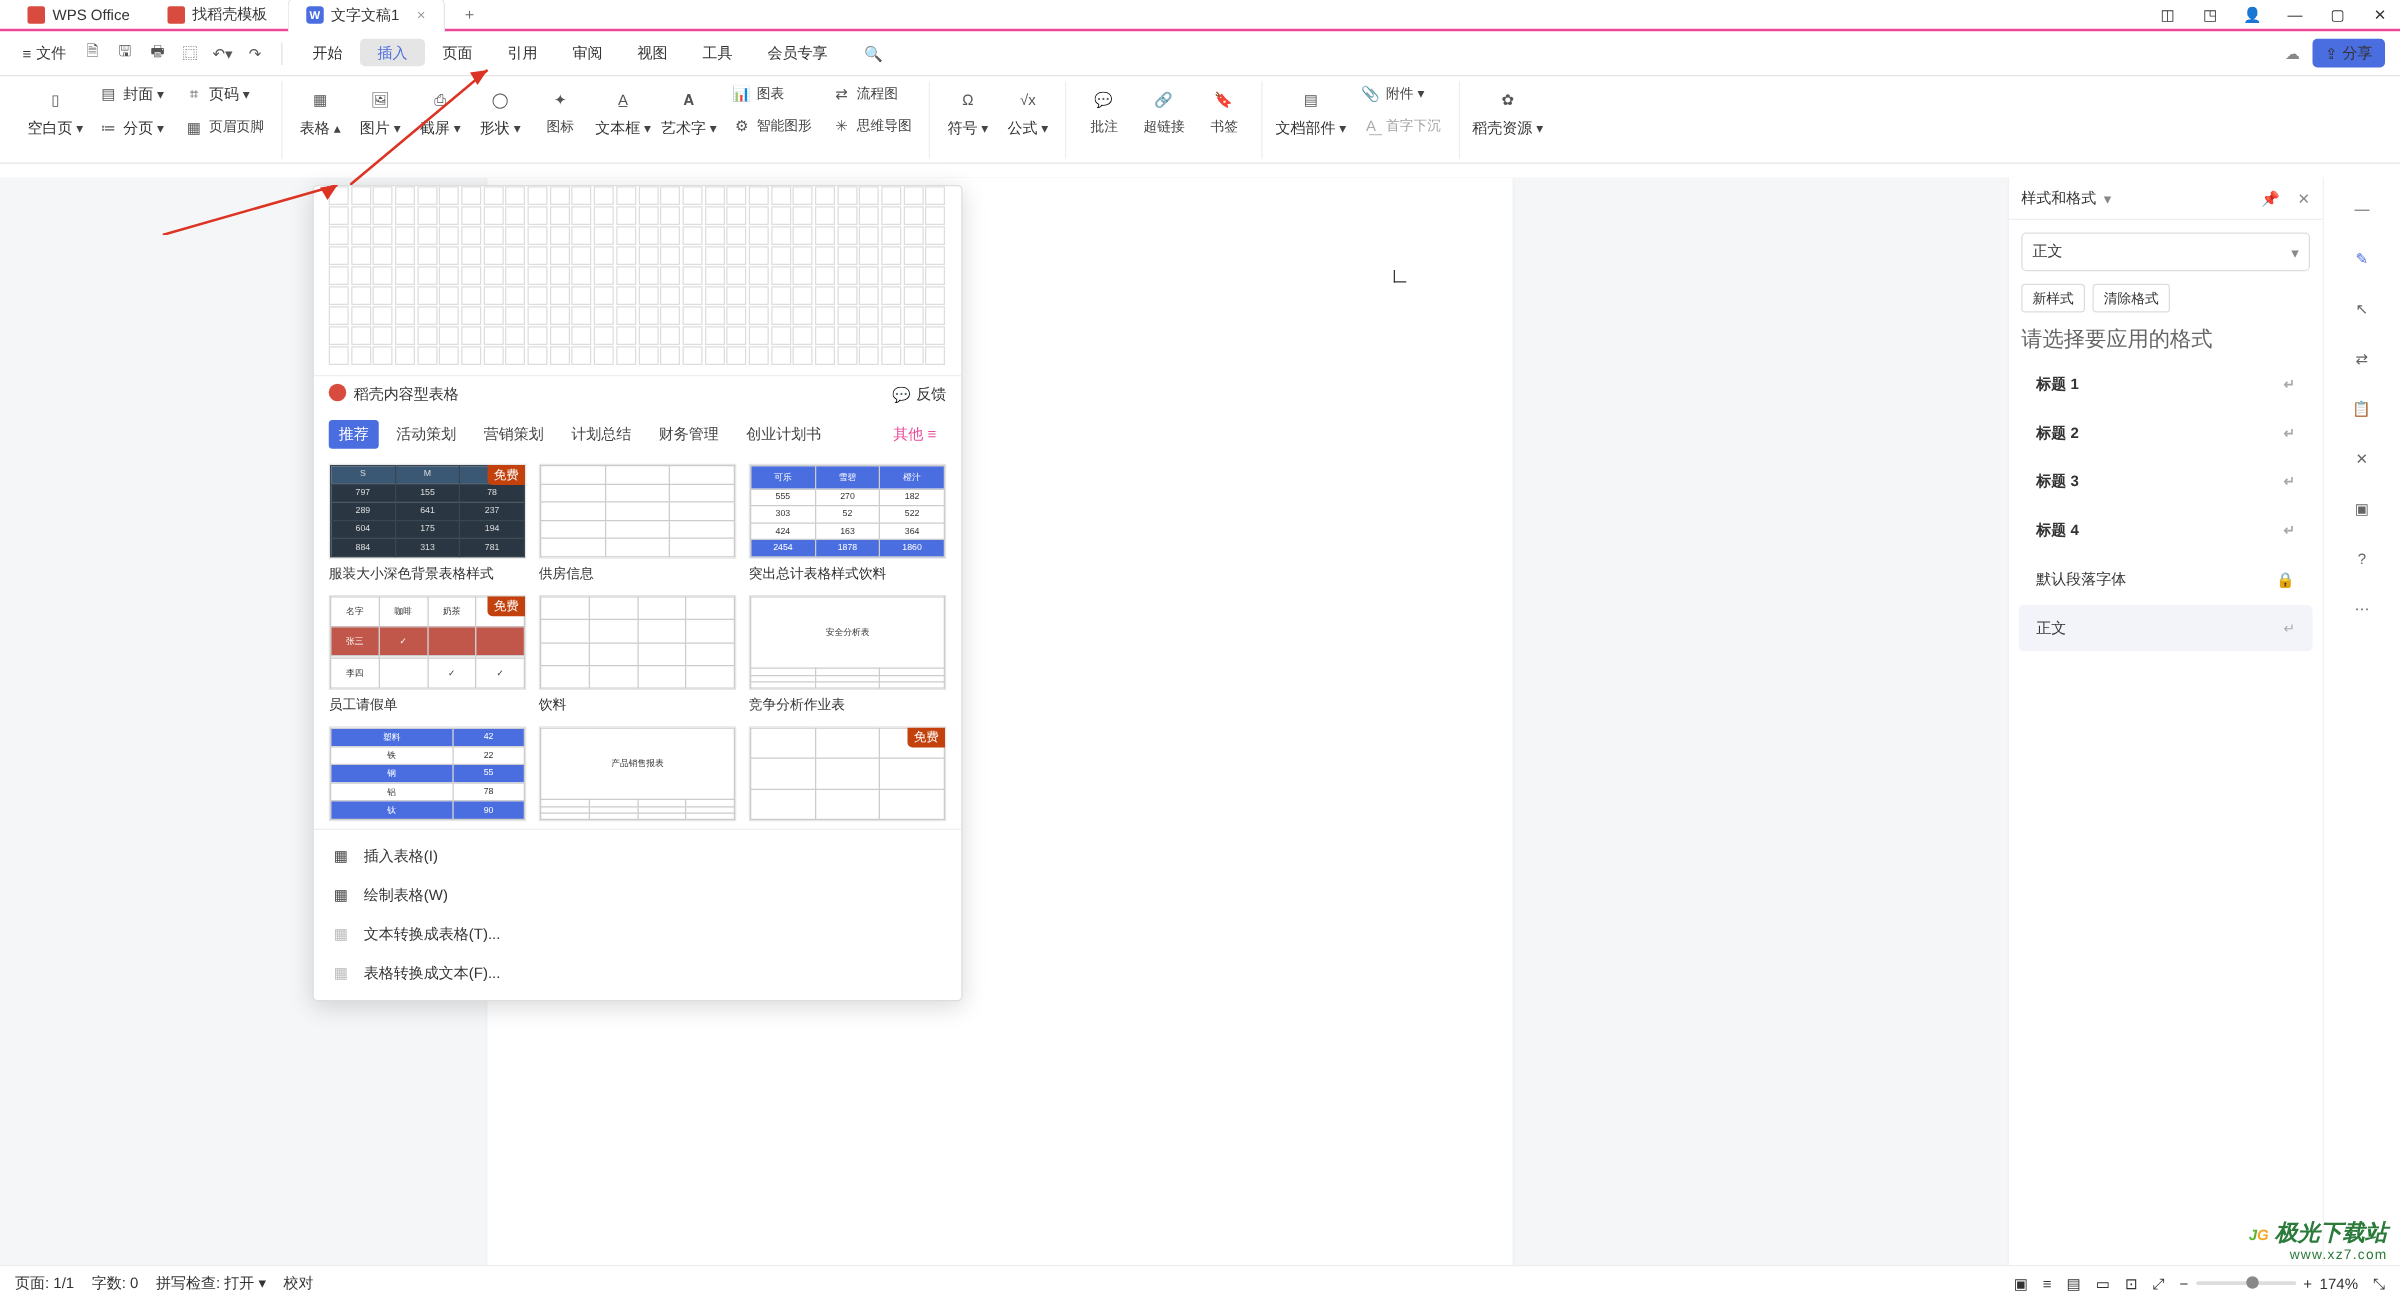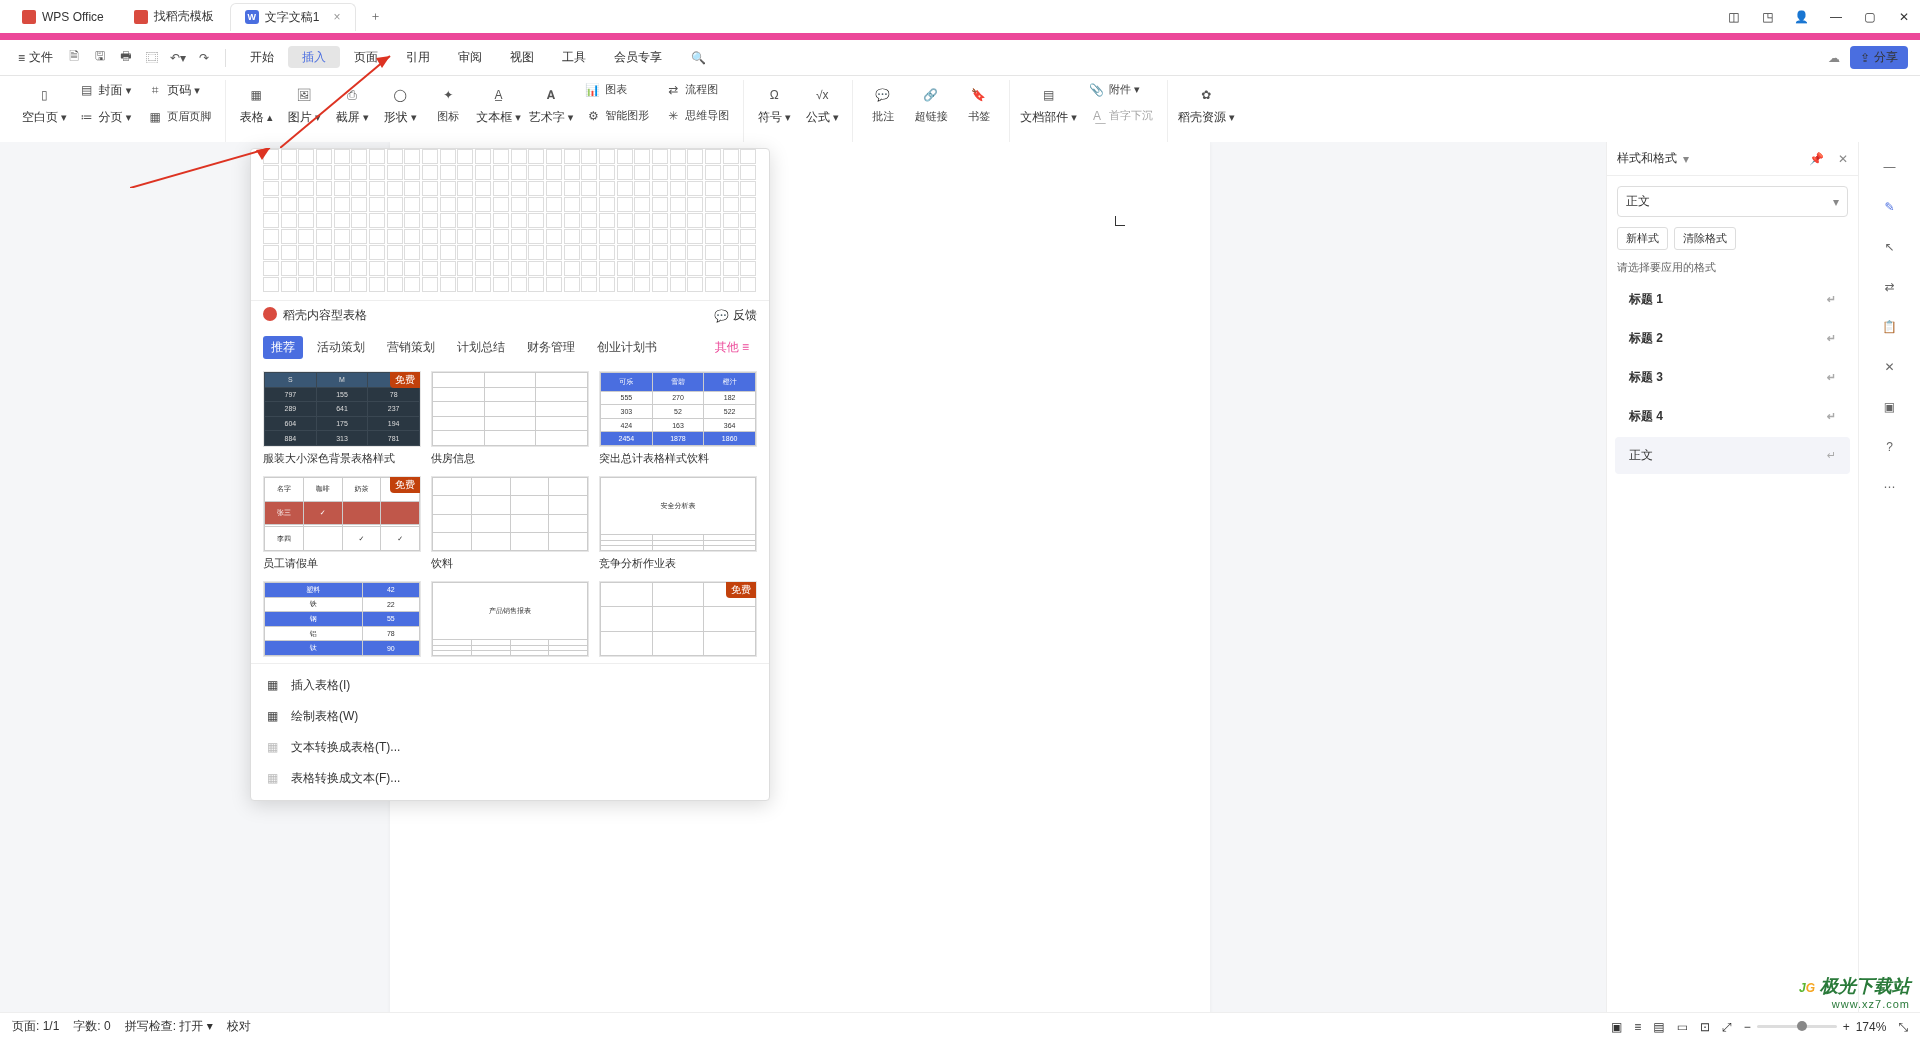--- a/index.html
+++ b/index.html
@@ -1,17 +1,17 @@
 <!DOCTYPE html>
 <html><head>
 <meta charset="utf-8">
 <style>
 *{box-sizing:border-box;margin:0;padding:0;font-family:"Microsoft YaHei",sans-serif;font-size:12px;color:#333}
 body{background:#fff;width:1920px;height:1040px;overflow:hidden;position:relative}
-.titlebar{height:40px;display:flex;align-items:center;border-bottom:7px solid #ec4899;padding:0 8px;background:#fff}
+.titlebar{height:25px;display:flex;align-items:center;border-bottom:2px solid #ec4899;padding:0 8px;background:#fff}
 .tab{display:inline-flex;align-items:center;height:28px;padding:0 14px;margin-right:2px;border-radius:6px 6px 0 0;gap:6px;position:relative}
 .tab.doc{background:#fff;border:1px solid #e5e5e5;border-bottom:none}
 .tab .closex{margin-left:8px;color:#999}
 .tab .ic{width:14px;height:14px;display:inline-block}
 .ic-wps{background:#d94b3f;border-radius:2px}
 .ic-w{background:#4a6ee0;border-radius:3px;color:#fff;text-align:center;line-height:14px;font-size:9px;font-weight:bold}
 .newtab{width:24px;height:24px;display:flex;align-items:center;justify-content:center;color:#666;margin-left:6px}
 .titlebar .win-controls{margin-left:auto;display:flex;gap:18px;align-items:center;color:#666}
 .win-controls span{width:16px;text-align:center}
 .menubar{height:36px;display:flex;align-items:center;padding:0 12px;gap:4px;border-bottom:1px solid #e5e5e5}
@@ -60,21 +60,21 @@
 .arrow polygon{fill:#d32}
 .rsidebar{position:absolute;right:0;top:142px;width:62px;bottom:28px;border-left:1px solid #eee;background:#fff;display:flex;flex-direction:column;align-items:center;gap:18px;padding-top:14px}
 .rsidebar .sbtn{width:22px;height:22px;color:#666;display:flex;align-items:center;justify-content:center}
 .stylepane{position:absolute;right:62px;top:142px;width:252px;bottom:28px;background:#fff;border-left:1px solid #eee;display:flex;flex-direction:column}
 .stylepane .sp-hd{display:flex;align-items:center;padding:8px 10px;border-bottom:1px solid #eee;gap:6px}
 .sp-hd .pin{margin-left:auto;color:#888}
 .sp-sel{margin:10px;border:1px solid #ddd;border-radius:4px;padding:6px 8px;display:flex;align-items:center}
 .sp-sel .dd{margin-left:auto;color:#888}
 .sp-btns{display:flex;gap:6px;padding:0 10px}
 .sp-btns button{border:1px solid #ddd;background:#fff;padding:3px 8px;border-radius:3px;font-size:11px}
-.sp-lbl{padding:10px 10px 4px;color:#666;font-size:11px}
+.sp-lbl{padding:10px 10px 4px;color:#666;font-size:17px}
 .style-list{flex:1;overflow:auto}
 .style-item{display:flex;align-items:center;padding:10px 14px;margin:2px 8px;border-radius:4px;position:relative}
 .style-item.big{font-size:17px;font-weight:bold}
 .style-item .ret{margin-left:auto;color:#aaa;font-size:11px}
 .style-item.def{font-size:12px;color:#555}
 .style-item .lock{margin-left:auto;color:#aaa}
 .style-item.sel{background:#f3f4f9}
 .sp-foot{border-top:1px solid #eee;padding:8px 10px}
 .sp-foot .row{display:flex;align-items:center;gap:6px;padding:4px 0}
 .sp-foot select{flex:1;border:1px solid #ddd;padding:3px 6px;border-radius:3px}
@@ -905,20 +905,24 @@
         <span class="ret">↵</span>
       </div>
       <div class="style-item big">
         <span>标题 3</span>
         <span class="ret">↵</span>
       </div>
       <div class="style-item big">
         <span>标题 4</span>
         <span class="ret">↵</span>
       </div>
+      <div class="style-item def">
+        <span>默认段落字体</span>
+        <span class="lock">🔒</span>
+      </div>
       <div class="style-item sel">
         <span>正文</span>
         <span class="ret">↵</span>
       </div>
     </div>
 </div>
 
 <div class="statusbar">
   <span>页面: 1/1</span>
   <span>字数: 0</span>

